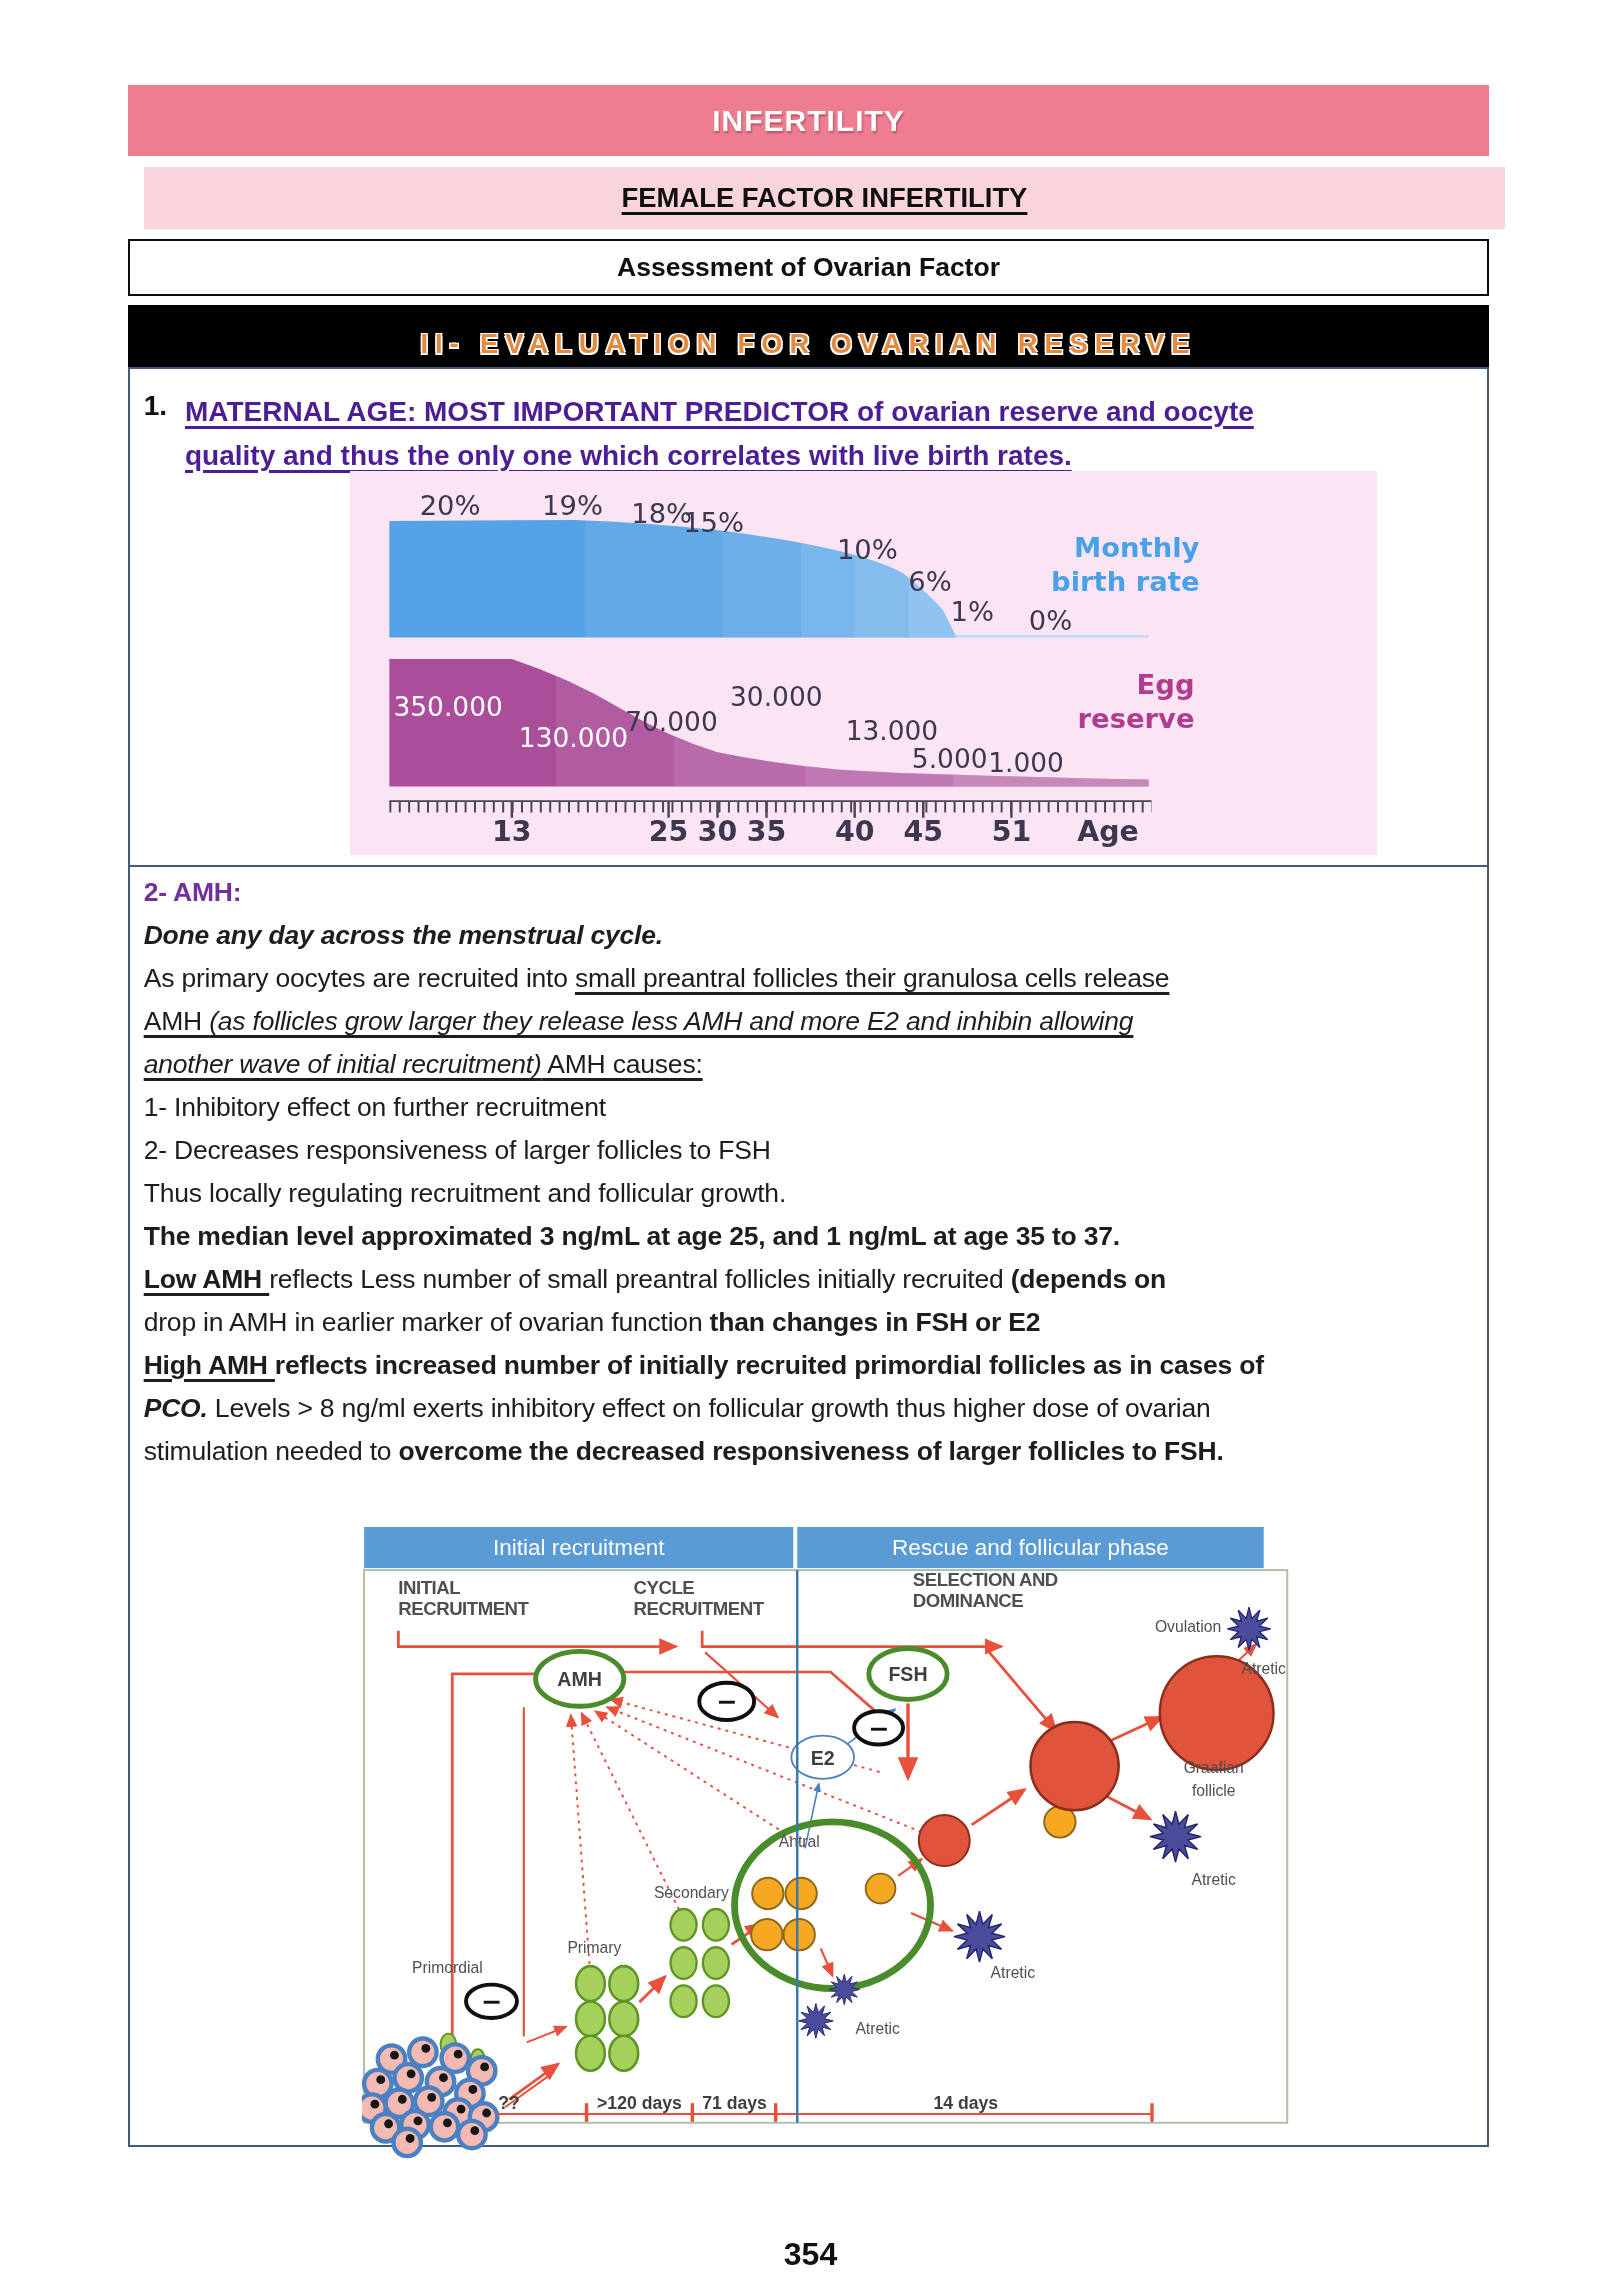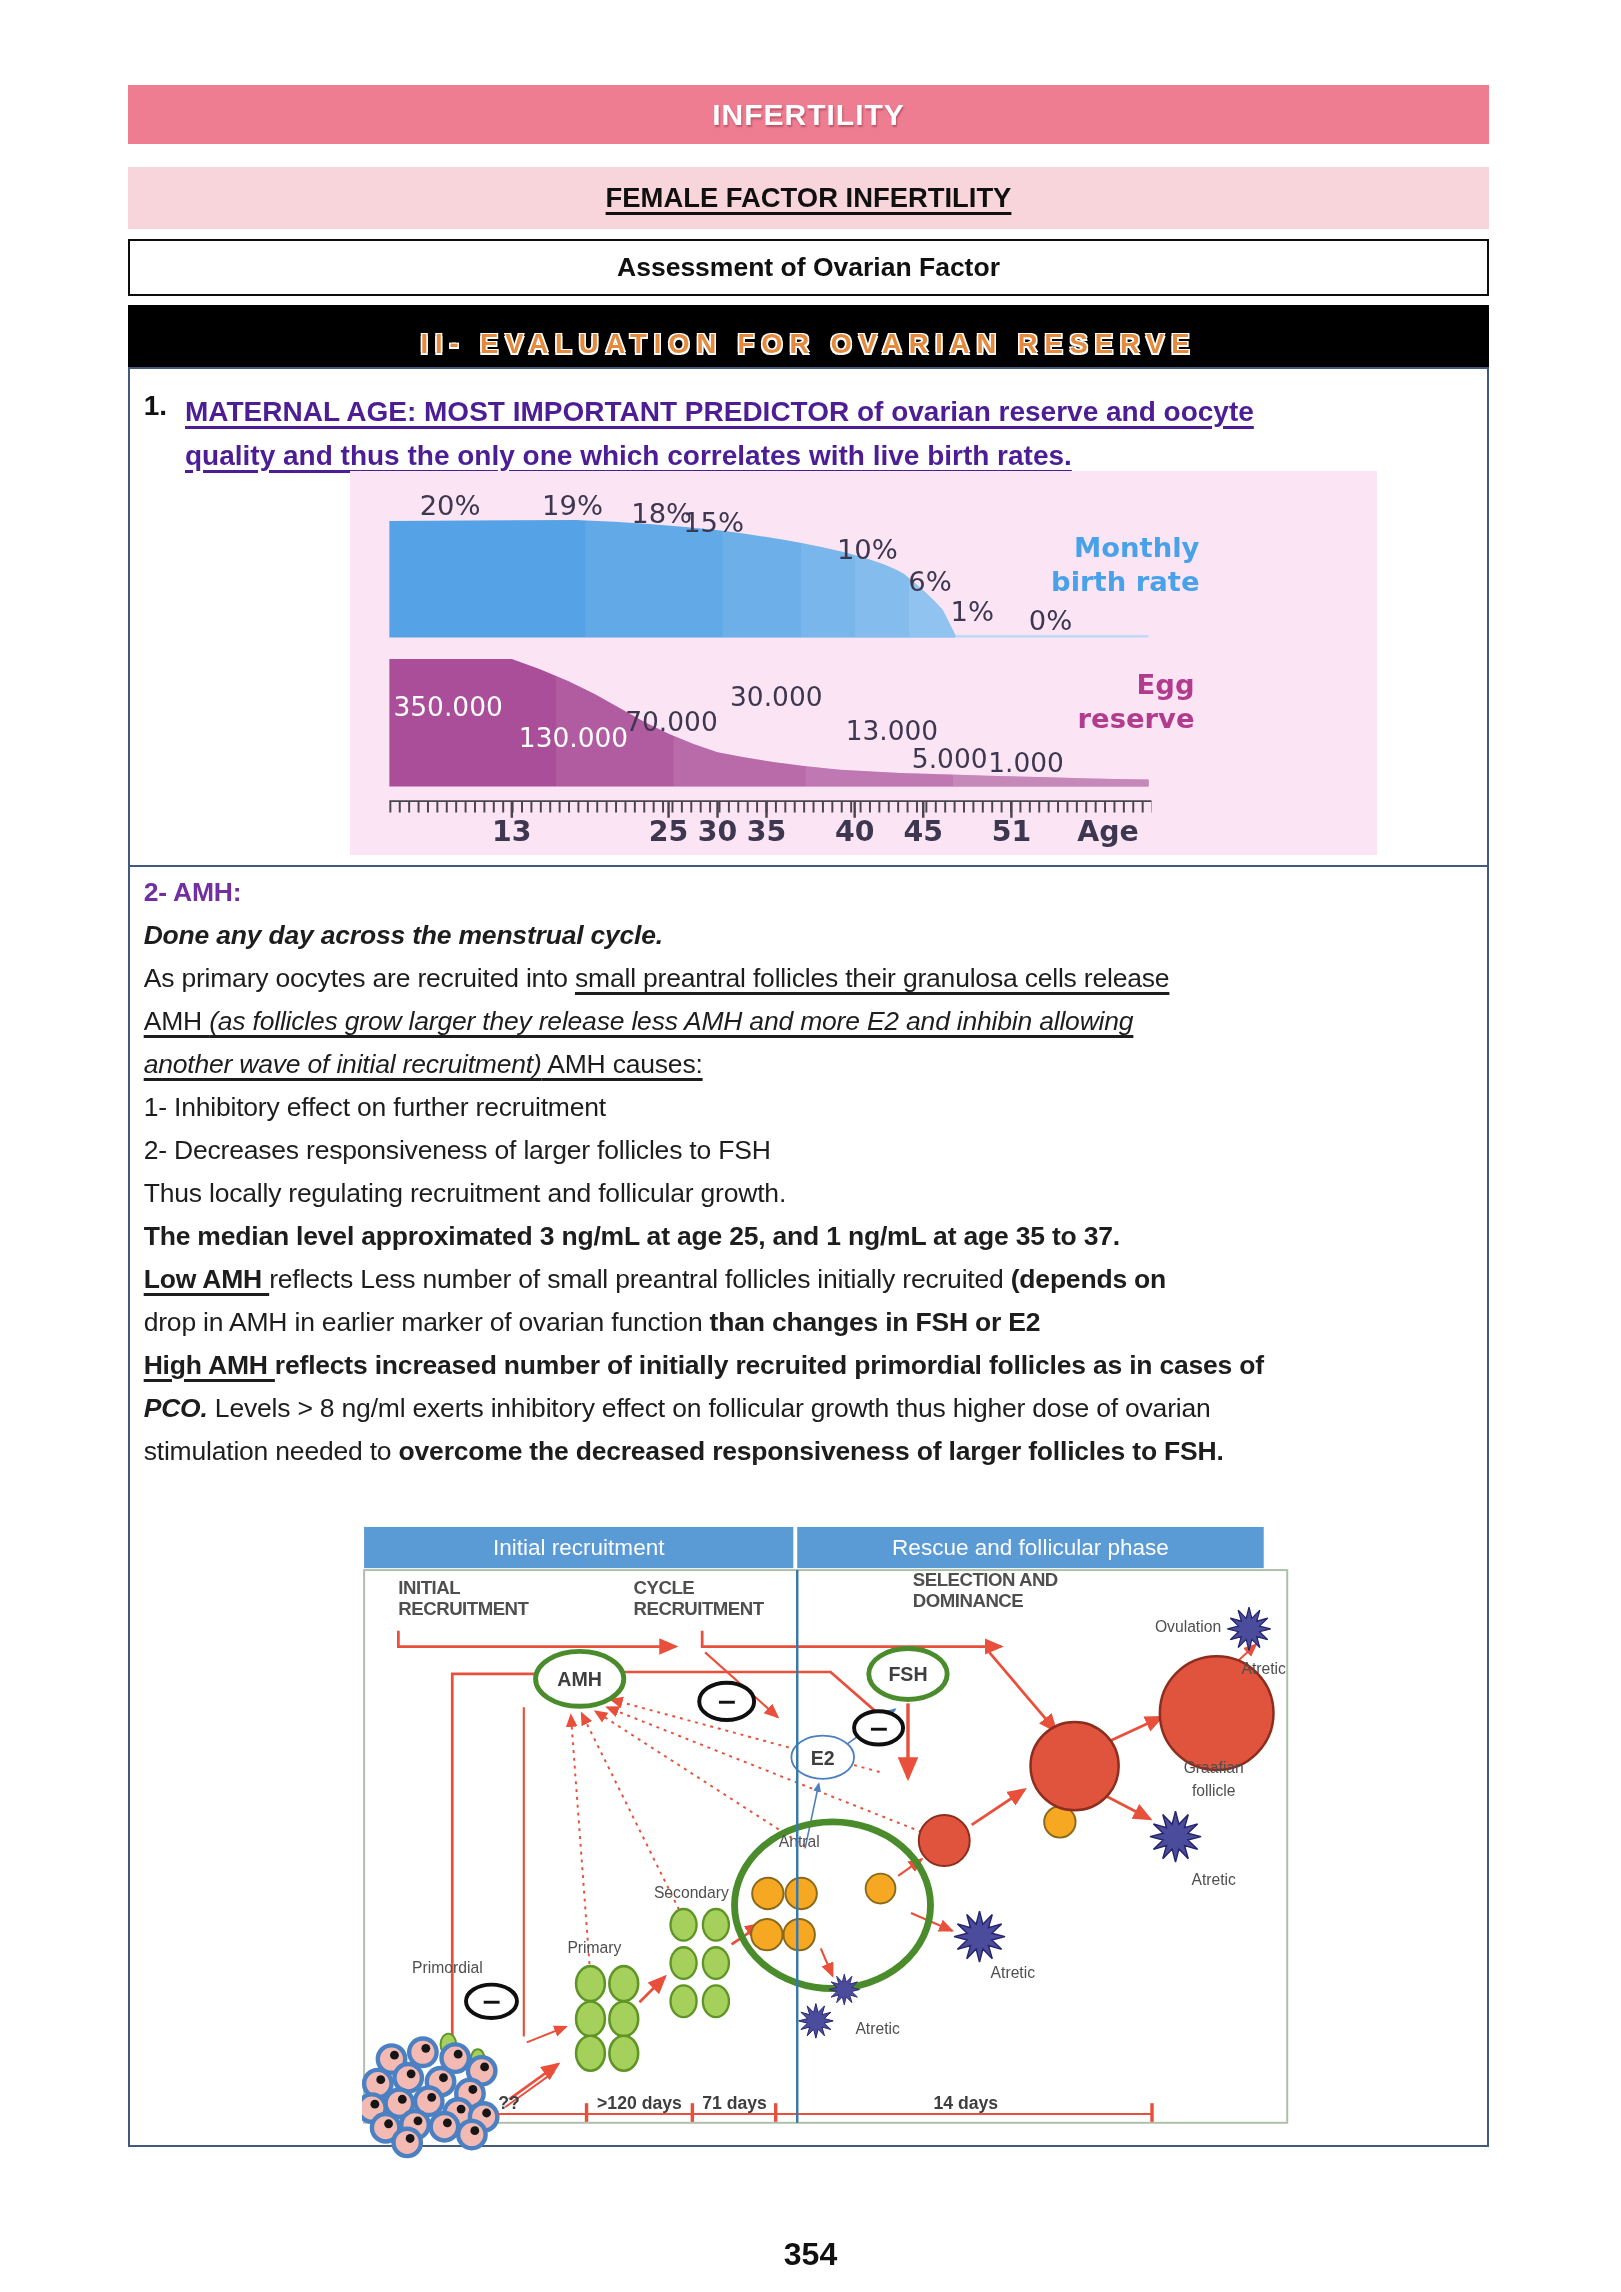--- a/index.html
+++ b/index.html
@@ -4,25 +4,25 @@
 <style>
   html,body{margin:0;padding:0;background:#ffffff;}
   .page{position:relative;width:1621px;height:2293px;background:#fff;
         font-family:"Liberation Sans",sans-serif;overflow:hidden;}
   .abs{position:absolute;}
   .b{font-weight:bold;}
   .i{font-style:italic;margin-top:32px;}
   .u{text-decoration:underline;text-decoration-thickness:2.5px;text-underline-offset:4.9px;}
 
   
-  .banner-pink{left:128px;top:85px;width:1361px;height:59px;background:#ee7d92;
+  .banner-pink{left:128px;top:85px;width:1361px;height:71px;background:#ee7d92;
     display:flex;align-items:center;justify-content:center;}
   .banner-pink span{color:#fff;font-size:30px;font-weight:bold;letter-spacing:1px;
     text-shadow:1px 2px 2px rgba(120,30,45,.45);}
-  .banner-lightpink{left:128px;top:167px;width:1361px;height:62px;background:#f8d4db;
+  .banner-lightpink{left:144px;top:167px;width:1361px;height:62px;background:#f8d4db;
     display:flex;align-items:center;justify-content:center;}
   .banner-lightpink span{color:#101010;font-size:27.4px;font-weight:bold;}
   .box-assessment{left:128px;top:239px;width:1361px;height:57px;background:#fff;
     border:2.9px solid #0d0d0d;box-sizing:border-box;display:flex;align-items:center;justify-content:center;}
   .box-assessment span{color:#101010;font-size:26.5px;font-weight:bold;}
   .banner-blue{left:128px;top:305px;width:1361px;height:78px;background:#000000;
     display:flex;align-items:center;justify-content:center;}
   .banner-blue span{color:#e5893c;font-size:27.4px;font-weight:bold;letter-spacing:6.9px;
     text-shadow:-1.5px -1.5px 0 #fff,1.5px -1.5px 0 #fff,-1.5px 1.5px 0 #fff,1.5px 1.5px 0 #fff,2px 2.9px 2.9px rgba(0,0,0,.45);}
 

